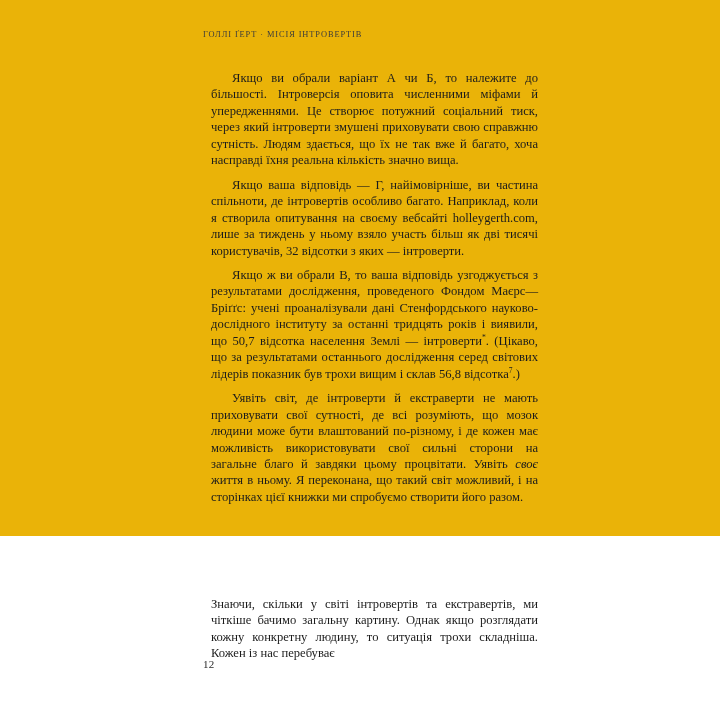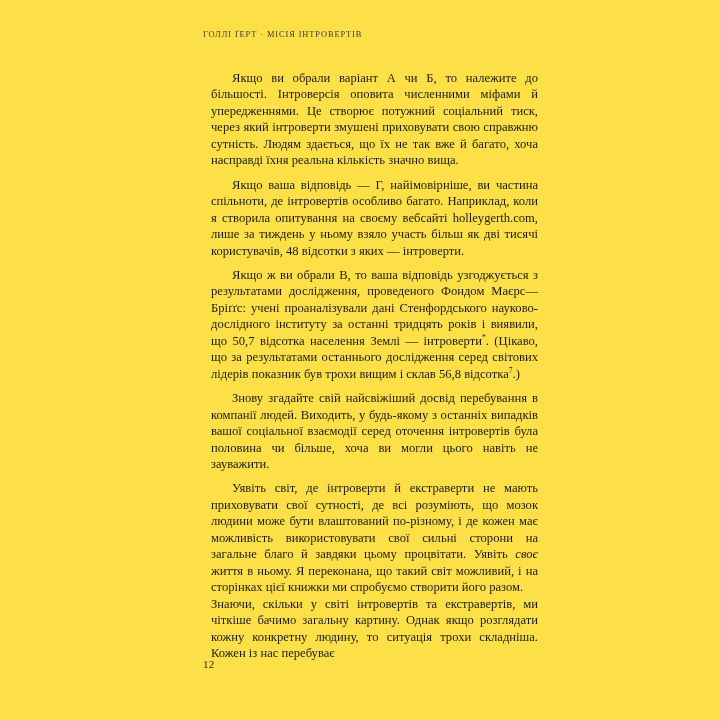--- a/index.html
+++ b/index.html
@@ -13,22 +13,22 @@
     overflow: hidden;
     font-family: "Liberation Serif", "DejaVu Serif", serif;
     color: #1c1c1c;
     position: relative;
   }
 
   .page {
     position: absolute;
     left: 0; top: 0;
     width: 720px;
-    height: 720px;
-    background: #fde047;
+    height: 536px;
+    background: #eab308;
   }
 
   
   .running-header {
     position: absolute;
     left: 203px;
     top: 30px;
     width: 343px;
     font-family: "Liberation Serif", "DejaVu Serif", serif;
     font-size: 8.4px;
@@ -108,25 +108,24 @@
 <div class="page">
 
   <div class="running-header">
     <span>Голлі Ґерт · Місія інтровертів</span>
   </div>
 
   <div class="body-copy">
 
     <p class="para">Якщо ви обрали варіант А чи Б, то належите до більшості. Інтроверсія оповита численними міфами й упередженнями. Це створює потужний соціальний тиск, через який інтроверти змушені приховувати свою справжню сутність. Людям здається, що їх не так вже й багато, хоча насправді їхня реальна кількість значно вища.</p>
 
-    <p class="para">Якщо ваша відповідь — Г, найімовірніше, ви частина спільноти, де інтровертів особливо багато. Наприклад, коли я створила опитування на своєму вебсайті holleygerth.com, лише за тиждень у ньому взяло участь більш як дві тисячі користувачів, 48 відсотки з яких — інтроверти.</p>
+    <p class="para">Якщо ваша відповідь — Г, найімовірніше, ви частина спільноти, де інтровертів особливо багато. Наприклад, коли я створила опитування на своєму вебсайті holleygerth.com, лише за тиждень у ньому взяло участь більш як дві тисячі користувачів, 32 відсотки з яких — інтроверти.</p>
 
     <p class="para"><span>Якщо ж ви обрали В, то ваша відповідь узгоджується з результатами дослідження, проведеного Фондом Маєрс—Бріґґс: учені проаналізували дані Стенфордського науково-дослідного інституту за останні тридцять років і виявили, що 50,7 відсотка населення Землі — інтроверти</span><sup class="fn">*</sup><span>. (Цікаво, що за результатами останнього дослідження серед світових лідерів показник був трохи вищим і склав 56,8 відсотка</span><sup class="fn">7</sup><span>.)</span></p>
 
-    <p class="para">Знову згадайте свій найсвіжіший досвід перебування в компанії людей. Виходить, у будь-якому з останніх випадків вашої соціальної взаємодії серед оточення інтровертів була половина чи більше, хоча ви могли цього навіть не зауважити.</p>
 
     <p class="para"><span>Уявіть світ, де інтроверти й екстраверти не мають приховувати свої сутності, де всі розуміють, що мозок людини може бути влаштований по-різному, і де кожен має можливість використовувати свої сильні сторони на загальне благо й завдяки цьому процвітати. Уявіть </span><em class="ital">своє</em><span> життя в ньому. Я переконана, що такий світ можливий, і на сторінках цієї книжки ми спробуємо створити його разом.</span></p>
 
   </div>
 
 
   <div class="after-heading">
     <p class="para no-indent">Знаючи, скільки у світі інтровертів та екстравертів, ми чіткіше бачимо загальну картину. Однак якщо розглядати кожну конкретну людину, то ситуація трохи складніша. Кожен із нас перебуває</p>
   </div>
 

